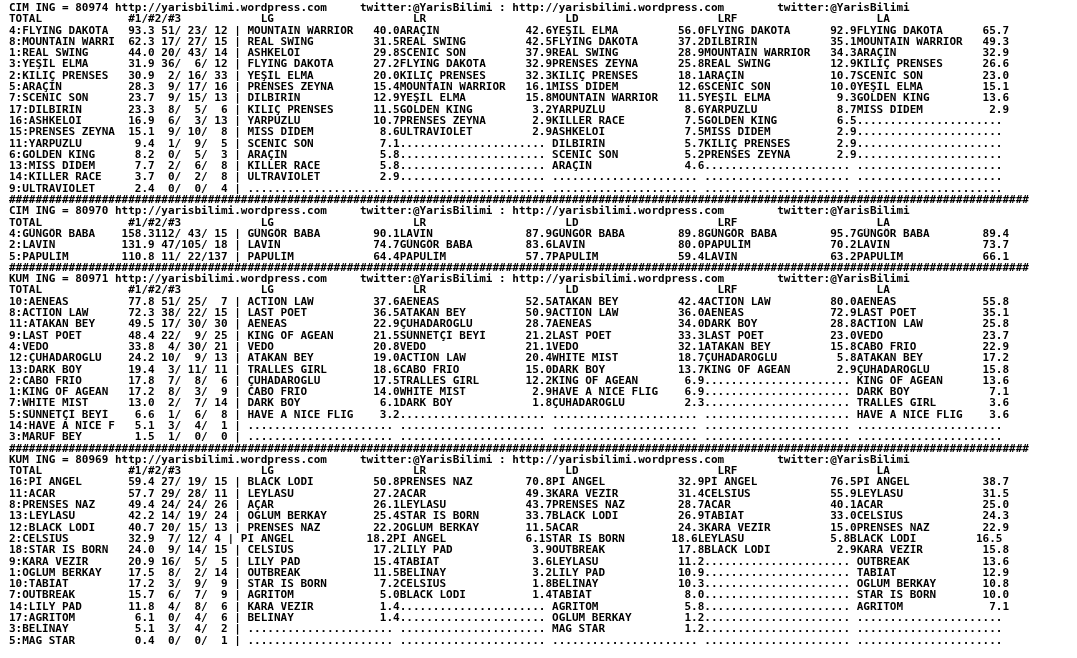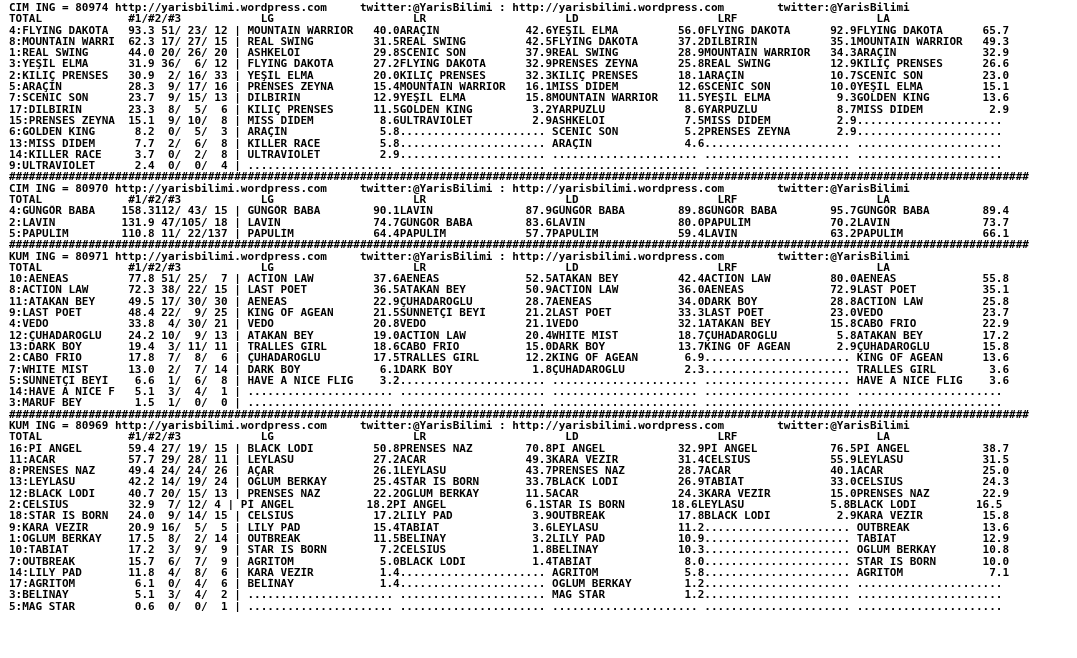--- a/index.html
+++ b/index.html
@@ -15,27 +15,29 @@
 </style>
 </head>
 <body>
 
 <div id="screen">
     <section>
       <div class="line">CIM ING = 80974 http://yarisbilimi.wordpress.com     twitter:@YarisBilimi : http://yarisbilimi.wordpress.com        twitter:@YarisBilimi</div>
       <div class="line">TOTAL             #1/#2/#3            LG                     LR                     LD                     LRF                     LA</div>
       <div class="line">4:FLYING DAKOTA   93.3 51/ 23/ 12 | MOUNTAIN WARRIOR   40.0ARAÇİN             42.6YEŞİL ELMA         56.0FLYING DAKOTA      92.9FLYING DAKOTA      65.7</div>
       <div class="line">8:MOUNTAIN WARRI  62.3 17/ 27/ 15 | REAL SWING         31.5REAL SWING         42.5FLYING DAKOTA      37.2DILBIRİN           35.1MOUNTAIN WARRIOR   49.3</div>
-      <div class="line">1:REAL SWING      44.0 20/ 26/ 20 | ASHKELOI           29.8SCENIC SON         37.9REAL SWING         28.9MOUNTAIN WARRIOR   34.3ARAÇİN             32.9</div>
+      <div class="line">1:REAL SWING      44.0 20/ 43/ 14 | ASHKELOI           29.8SCENIC SON         37.9REAL SWING         28.9MOUNTAIN WARRIOR   34.3ARAÇİN             32.9</div>
       <div class="line">3:YEŞİL ELMA      31.9 36/  6/ 12 | FLYING DAKOTA      27.2FLYING DAKOTA      32.9PRENSES ZEYNA      25.8REAL SWING         12.9KILIÇ PRENSES      26.6</div>
       <div class="line">2:KILIÇ PRENSES   30.9  2/ 16/ 33 | YEŞİL ELMA         20.0KILIÇ PRENSES      32.3KILIÇ PRENSES      18.1ARAÇİN             10.7SCENIC SON         23.0</div>
       <div class="line">5:ARAÇİN          28.3  9/ 17/ 16 | PRENSES ZEYNA      15.4MOUNTAIN WARRIOR   16.1MISS DİDEM         12.6SCENIC SON         10.0YEŞİL ELMA         15.1</div>
       <div class="line">7:SCENIC SON      23.7  9/ 15/ 13 | DILBIRİN           12.9YEŞİL ELMA         15.8MOUNTAIN WARRIOR   11.5YEŞİL ELMA          9.3GOLDEN KING        13.6</div>
       <div class="line">17:DILBIRİN       23.3  8/  5/  6 | KILIÇ PRENSES      11.5GOLDEN KING         3.2YARPUZLU            8.6YARPUZLU            8.7MISS DİDEM          2.9</div>
+      <div class="line">16:ASHKELOI       16.9  6/  3/ 13 | YARPUZLU           10.7PRENSES ZEYNA       2.9KILLER RACE         7.5GOLDEN KING         6.5...................... </div>
       <div class="line">15:PRENSES ZEYNA  15.1  9/ 10/  8 | MISS DİDEM          8.6ULTRAVIOLET         2.9ASHKELOI            7.5MISS DİDEM          2.9...................... </div>
+      <div class="line">11:YARPUZLU        9.4  1/  9/  5 | SCENIC SON          7.1...................... DILBIRİN            5.7KILIÇ PRENSES       2.9...................... </div>
       <div class="line">6:GOLDEN KING      8.2  0/  5/  3 | ARAÇİN              5.8...................... SCENIC SON          5.2PRENSES ZEYNA       2.9...................... </div>
       <div class="line">13:MISS DİDEM      7.7  2/  6/  8 | KILLER RACE         5.8...................... ARAÇİN              4.6...................... ...................... </div>
       <div class="line">14:KILLER RACE     3.7  0/  2/  8 | ULTRAVIOLET         2.9...................... ...................... ...................... ...................... </div>
       <div class="line">9:ULTRAVIOLET      2.4  0/  0/  4 | ...................... ...................... ...................... ...................... ...................... </div>
       <div class="line">##########################################################################################################################################################</div>
     </section>
     <section>
       <div class="line">CIM ING = 80970 http://yarisbilimi.wordpress.com     twitter:@YarisBilimi : http://yarisbilimi.wordpress.com        twitter:@YarisBilimi</div>
       <div class="line">TOTAL             #1/#2/#3            LG                     LR                     LD                     LRF                     LA</div>
       <div class="line">4:GÜNGÖR BABA    158.3112/ 43/ 15 | GÜNGÖR BABA        90.1LAVIN              87.9GÜNGÖR BABA        89.8GÜNGÖR BABA        95.7GÜNGÖR BABA        89.4</div>
@@ -47,20 +49,21 @@
       <div class="line">KUM ING = 80971 http://yarisbilimi.wordpress.com     twitter:@YarisBilimi : http://yarisbilimi.wordpress.com        twitter:@YarisBilimi</div>
       <div class="line">TOTAL             #1/#2/#3            LG                     LR                     LD                     LRF                     LA</div>
       <div class="line">10:AENEAS         77.8 51/ 25/  7 | ACTION LAW         37.6AENEAS             52.5ATAKAN BEY         42.4ACTION LAW         80.0AENEAS             55.8</div>
       <div class="line">8:ACTION LAW      72.3 38/ 22/ 15 | LAST POET          36.5ATAKAN BEY         50.9ACTION LAW         36.0AENEAS             72.9LAST POET          35.1</div>
       <div class="line">11:ATAKAN BEY     49.5 17/ 30/ 30 | AENEAS             22.9ÇUHADAROĞLU        28.7AENEAS             34.0DARK BOY           28.8ACTION LAW         25.8</div>
       <div class="line">9:LAST POET       48.4 22/  9/ 25 | KING OF AGEAN      21.5SÜNNETÇİ BEYİ      21.2LAST POET          33.3LAST POET          23.0VEDO               23.7</div>
       <div class="line">4:VEDO            33.8  4/ 30/ 21 | VEDO               20.8VEDO               21.1VEDO               32.1ATAKAN BEY         15.8CABO FRIO          22.9</div>
       <div class="line">12:ÇUHADAROĞLU    24.2 10/  9/ 13 | ATAKAN BEY         19.0ACTION LAW         20.4WHITE MIST         18.7ÇUHADAROĞLU         5.8ATAKAN BEY         17.2</div>
       <div class="line">13:DARK BOY       19.4  3/ 11/ 11 | TRALLES GIRL       18.6CABO FRIO          15.0DARK BOY           13.7KING OF AGEAN       2.9ÇUHADAROĞLU        15.8</div>
       <div class="line">2:CABO FRIO       17.8  7/  8/  6 | ÇUHADAROĞLU        17.5TRALLES GIRL       12.2KING OF AGEAN       6.9...................... KING OF AGEAN      13.6</div>
+      <div class="line">1:KING OF AGEAN   17.2  8/  3/  9 | CABO FRIO          14.0WHITE MIST          2.9HAVE A NICE FLIG    6.9...................... DARK BOY            7.1</div>
       <div class="line">7:WHITE MIST      13.0  2/  7/ 14 | DARK BOY            6.1DARK BOY            1.8ÇUHADAROĞLU         2.3...................... TRALLES GIRL        3.6</div>
       <div class="line">5:SÜNNETÇİ BEYİ    6.6  1/  6/  8 | HAVE A NICE FLIG    3.2...................... ...................... ...................... HAVE A NICE FLIG    3.6</div>
       <div class="line">14:HAVE A NICE F   5.1  3/  4/  1 | ...................... ...................... ...................... ...................... ...................... </div>
       <div class="line">3:MARUF BEY        1.5  1/  0/  0 | ...................... ...................... ...................... ...................... ...................... </div>
       <div class="line">##########################################################################################################################################################</div>
     </section>
     <section>
       <div class="line">KUM ING = 80969 http://yarisbilimi.wordpress.com     twitter:@YarisBilimi : http://yarisbilimi.wordpress.com        twitter:@YarisBilimi</div>
       <div class="line">TOTAL             #1/#2/#3            LG                     LR                     LD                     LRF                     LA</div>
       <div class="line">16:Pİ ANGEL       59.4 27/ 19/ 15 | BLACK LODI         50.8PRENSES NAZ        70.8Pİ ANGEL           32.9Pİ ANGEL           76.5Pİ ANGEL           38.7</div>
@@ -70,15 +73,15 @@
       <div class="line">12:BLACK LODI     40.7 20/ 15/ 13 | PRENSES NAZ        22.2OĞLUM BERKAY       11.5ACAR               24.3KARA VEZİR         15.0PRENSES NAZ        22.9</div>
       <div class="line">2:CELSIUS         32.9  7/ 12/ 4 | Pİ ANGEL           18.2Pİ ANGEL            6.1STAR IS BORN       18.6LEYLASU             5.8BLACK LODI         16.5</div>
       <div class="line">18:STAR IS BORN   24.0  9/ 14/ 15 | CELSIUS            17.2LILY PAD            3.9OUTBREAK           17.8BLACK LODI          2.9KARA VEZİR         15.8</div>
       <div class="line">9:KARA VEZİR      20.9 16/  5/  5 | LILY PAD           15.4TABİAT              3.6LEYLASU            11.2...................... OUTBREAK           13.6</div>
       <div class="line">1:OĞLUM BERKAY    17.5  8/  2/ 14 | OUTBREAK           11.5BELİNAY             3.2LILY PAD           10.9...................... TABİAT             12.9</div>
       <div class="line">10:TABİAT         17.2  3/  9/  9 | STAR IS BORN        7.2CELSIUS             1.8BELİNAY            10.3...................... OĞLUM BERKAY       10.8</div>
       <div class="line">7:OUTBREAK        15.7  6/  7/  9 | AGRITOM             5.0BLACK LODI          1.4TABİAT              8.0...................... STAR IS BORN       10.0</div>
       <div class="line">14:LILY PAD       11.8  4/  8/  6 | KARA VEZİR          1.4...................... AGRITOM             5.8...................... AGRITOM             7.1</div>
       <div class="line">17:AGRITOM         6.1  0/  4/  6 | BELİNAY             1.4...................... OĞLUM BERKAY        1.2...................... ...................... </div>
       <div class="line">3:BELİNAY          5.1  3/  4/  2 | ...................... ...................... MAG STAR            1.2...................... ...................... </div>
-      <div class="line">5:MAG STAR         0.6  0/  0/  1 | ...................... ...................... ...................... ...................... ...................... </div>
+      <div class="line">5:MAG STAR         0.4  0/  0/  1 | ...................... ...................... ...................... ...................... ...................... </div>
     </section>
   </div>
 
 </body></html>

